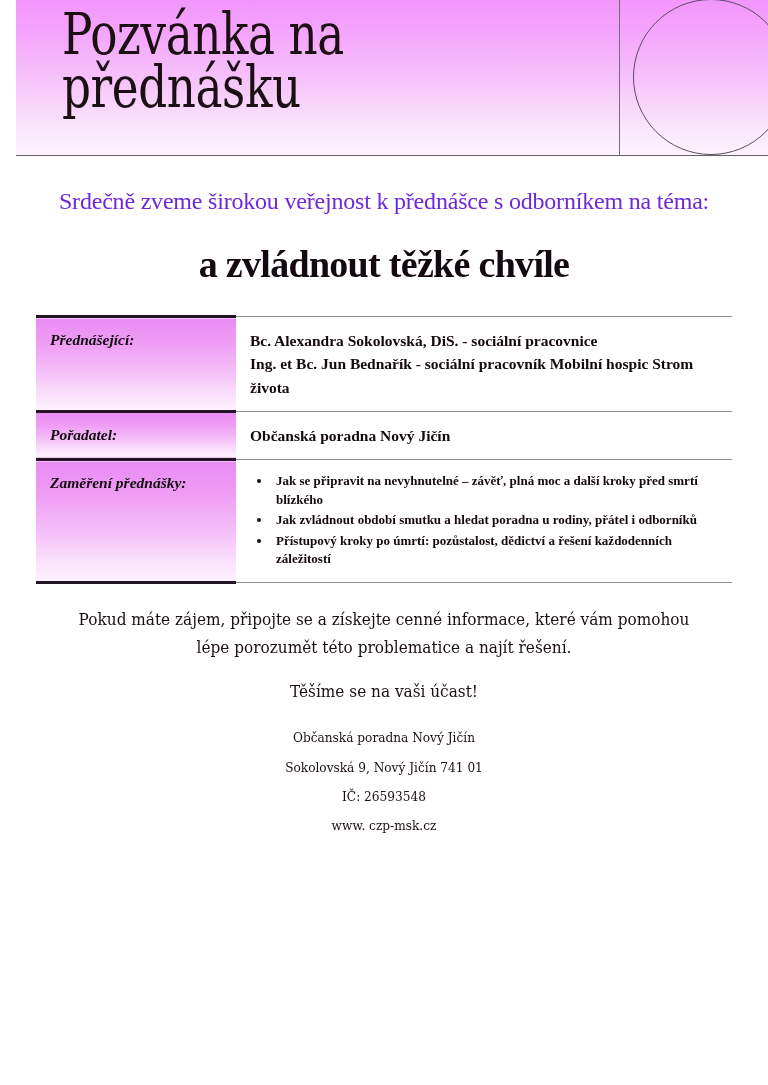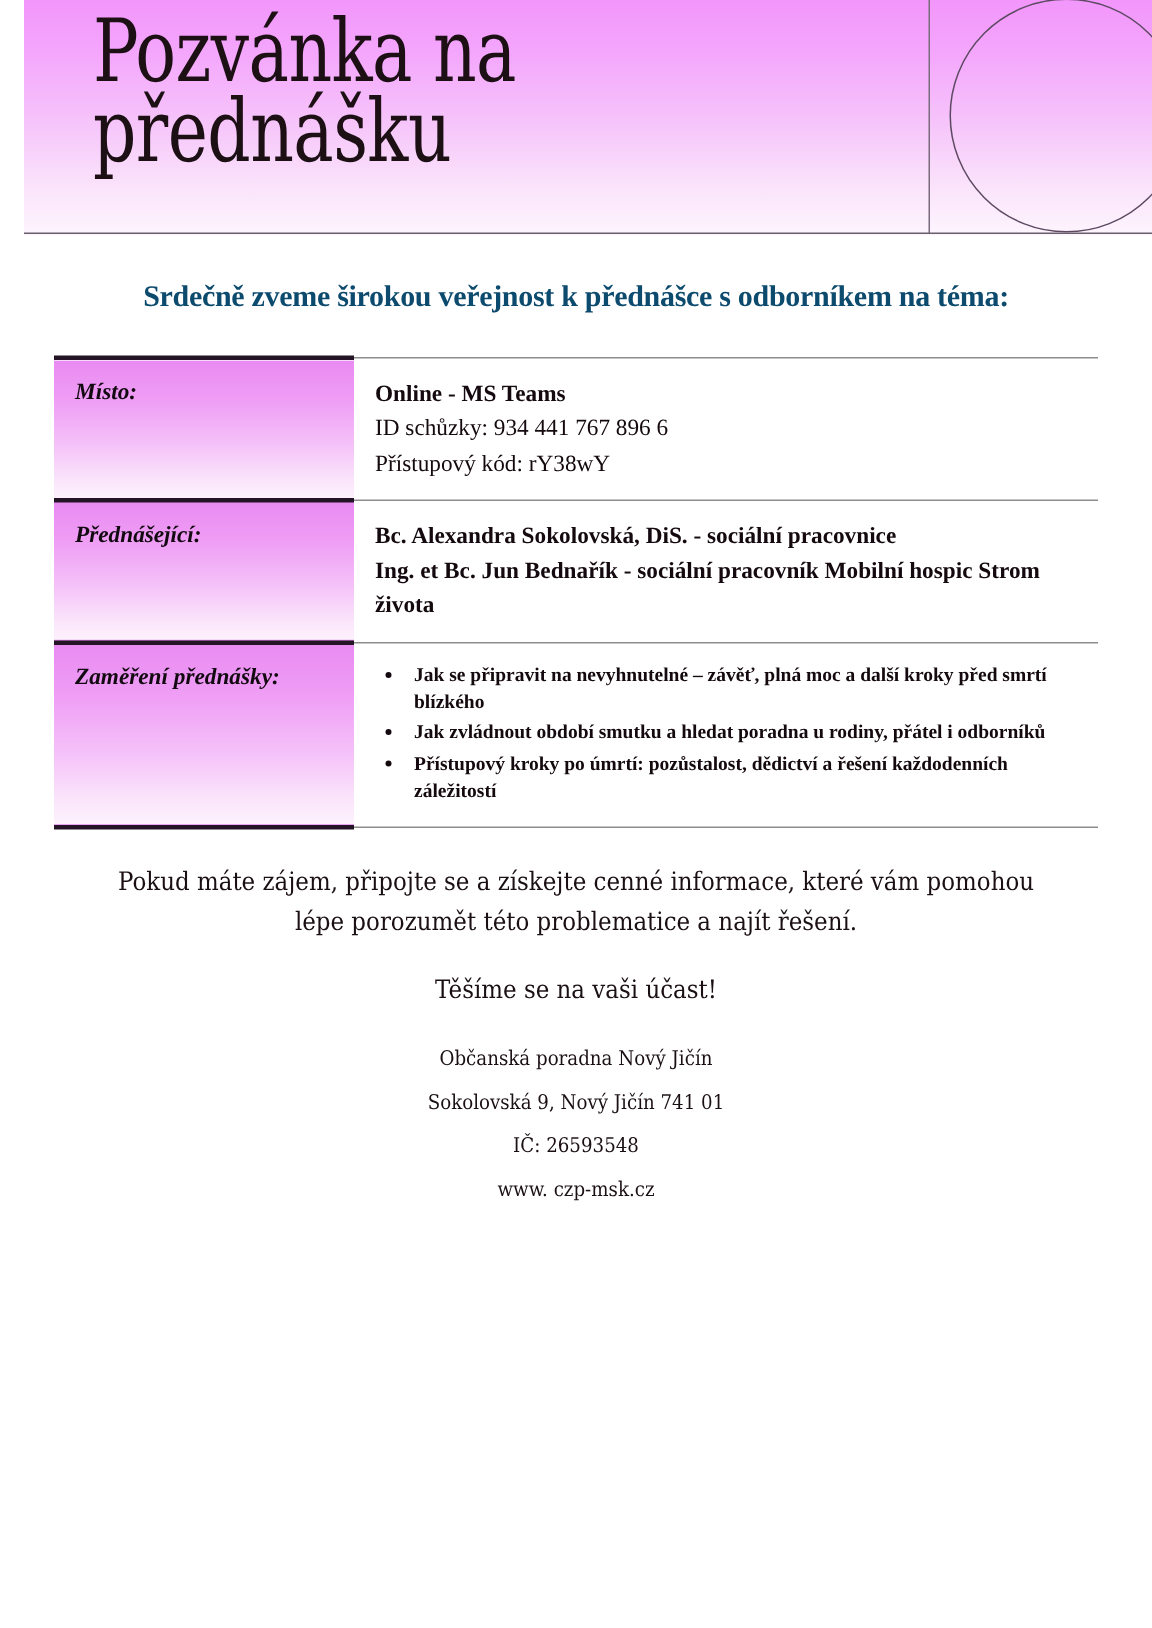--- a/index.html
+++ b/index.html
@@ -65,25 +65,25 @@
     color: #1d1015;
     transform: scaleX(0.78);
     transform-origin: left top;
     white-space: pre-line;
   }
 
   
   .intro {
     margin: 29px 44px 0 44px;
     text-align: center;
-    font-weight: bold;
-    font-size: 20px;
+    font-weight: normal;
+    font-size: 24px;
     line-height: 1.25;
     letter-spacing: -0.2px;
-    color: #0c4a6e;
+    color: #6d28d9;
   }
   .main-title {
     margin: 23px 38px 0 38px;
     text-align: center;
     font-weight: bold;
     font-size: 38px;
     line-height: 1.32;
     letter-spacing: -0.7px;
     color: #140910;
   }
@@ -183,37 +183,36 @@
   <div class="deco-vline"></div>
   <div class="deco-circle"></div>
   <h1 class="poster-title"><span>Pozvánka na</span>
 <span>přednášku</span></h1>
   <div class="header-rule"></div>
 </div>
 
 <div class="intro">Srdečně zveme širokou veřejnost k přednášce s odborníkem na téma:</div>
 
 <div class="main-title">
+  <span class="line2">a zvládnout těžké chvíle</span>
 </div>
 
 <table class="info-table">
   <tbody>
-    <tr>
-      <td class="label-cell">Místo:</td>
-      <td class="value-cell">
-        <span class="vline strong">Online - MS Teams</span>
-        <span class="vline reg">ID schůzky: 934 441 767 896 6</span>
-        <span class="vline reg">Přístupový kód: rY38wY</span>
-      </td>
-    </tr>
     <tr>
       <td class="label-cell">Přednášející:</td>
       <td class="value-cell">
         <span class="vline strong">Bc. Alexandra Sokolovská, DiS. - sociální pracovnice</span>
         <span class="vline strong">Ing. et Bc. Jun Bednařík - sociální pracovník Mobilní hospic Strom života</span>
+      </td>
+    </tr>
+    <tr>
+      <td class="label-cell">Pořadatel:</td>
+      <td class="value-cell">
+        <span class="vline strong">Občanská poradna Nový Jičín</span>
       </td>
     </tr>
     <tr>
       <td class="label-cell">Zaměření přednášky:</td>
       <td class="value-cell">
         <ul class="bullets">
           <li>Jak se připravit na nevyhnutelné – závěť, plná moc a další kroky před smrtí blízkého</li>
           <li>Jak zvládnout období smutku a hledat poradna u rodiny, přátel i odborníků</li>
           <li>Přístupový kroky po úmrtí: pozůstalost, dědictví a řešení každodenních záležitostí</li>
         </ul>

